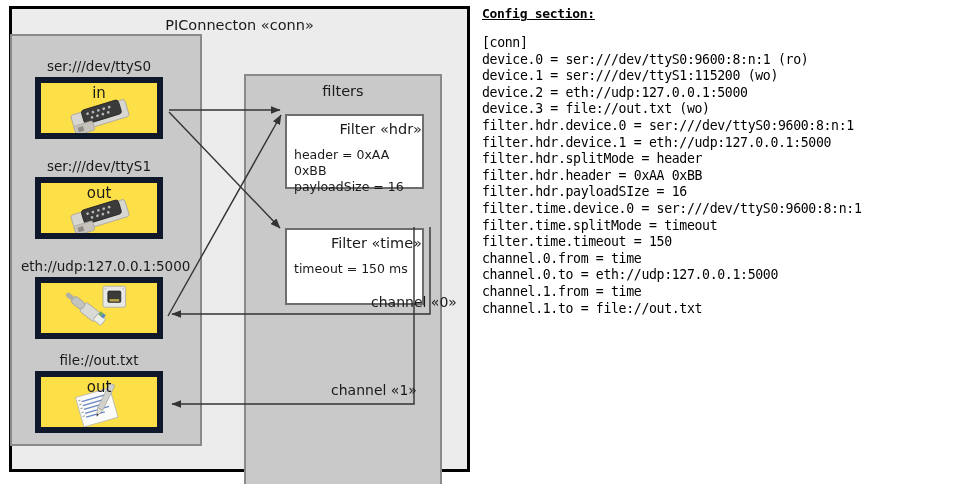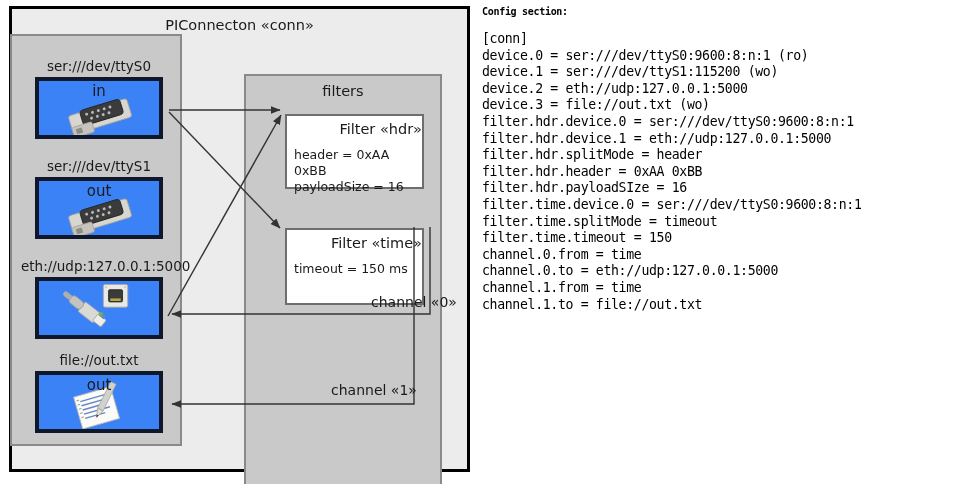--- a/index.html
+++ b/index.html
@@ -44,21 +44,21 @@
   
   .panel {
     position: absolute;
     background: #c9c9c9;
     border: 2px solid #8a8a8a;
     box-sizing: border-box;
   }
   .panel-devices {
     left: 10px;
     top: 34px;
-    width: 172px;
+    width: 192px;
     height: 412px;
   }
   .panel-filters {
     left: 244px;
     top: 34px;
     width: 198px;
     height: 476px;
     margin-top: 40px;
   }
   .panel-title {
@@ -86,22 +86,22 @@
     font-size: 13.5px;
     color: #1a1a1a;
     white-space: nowrap;
   }
   .device-box {
     position: absolute;
     left: 0;
     top: 19px;
     width: 128px;
     height: 62px;
-    background: #3b82f6;
-    border: 4px solid #0f172a;
+    background: #fde047;
+    border: 6px solid #0f172a;
     box-sizing: border-box;
     overflow: hidden;
   }
   .device-dir {
     position: absolute;
     left: 0;
     top: 1px;
     width: 100%;
     text-align: center;
     font-size: 15px;
@@ -168,24 +168,25 @@
   
   .config {
     position: absolute;
     left: 482px;
     top: 6px;
     width: 478px;
   }
   .config-heading {
     font-family: "DejaVu Sans Mono", monospace;
     font-weight: bold;
-    font-size: 10px;
+    font-size: 13px;
     color: #000000;
     margin: 0 0 14px 0;
     letter-spacing: -0.3px;
+    text-decoration: underline;
   }
   .config-body {
     font-family: "DejaVu Sans Mono", monospace;
     font-size: 13.2px;
     line-height: 16.6px;
     color: #000000;
     white-space: pre;
     margin: 0;
     letter-spacing: -0.35px;
   }

